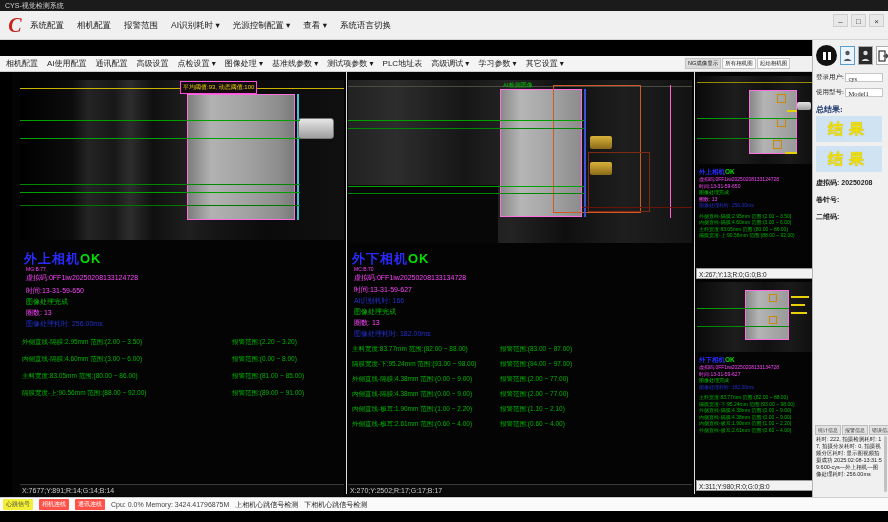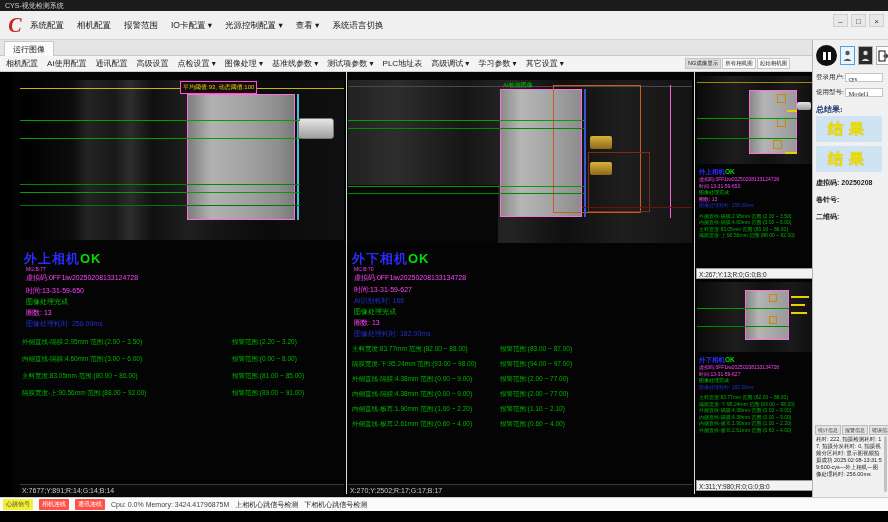--- a/index.html
+++ b/index.html
@@ -108,35 +108,32 @@
   <div class="titlebar">
     <span>CYS-视觉检测系统</span>
   </div>
 
   <div class="menubar">
     <div class="logo">C</div>
     <div class="menu-items">
       <span class="menu-item">系统配置</span>
       <span class="menu-item">相机配置</span>
       <span class="menu-item">报警范围</span>
-      <span class="menu-item">IO卡配置 ▾</span>
+      <span class="menu-item">AI识别耗时 ▾</span>
       <span class="menu-item">光源控制配置 ▾</span>
       <span class="menu-item">查看 ▾</span>
       <span class="menu-item">系统语言切换</span>
     </div>
     <div class="win-controls">
       <span class="win-btn">–</span>
       <span class="win-btn">□</span>
       <span class="win-btn">×</span>
     </div>
   </div>
 
-  <div class="tabstrip">
-    <div class="run-tab">运行图像</div>
-  </div>
 
   <div class="toolbar">
     <span>相机配置</span>
     <span>AI使用配置</span>
     <span>通讯配置</span>
     <span>高级设置</span>
     <span>点检设置 ▾</span>
     <span>图像处理 ▾</span>
     <span>基准线参数 ▾</span>
     <span>测试项参数 ▾</span>

